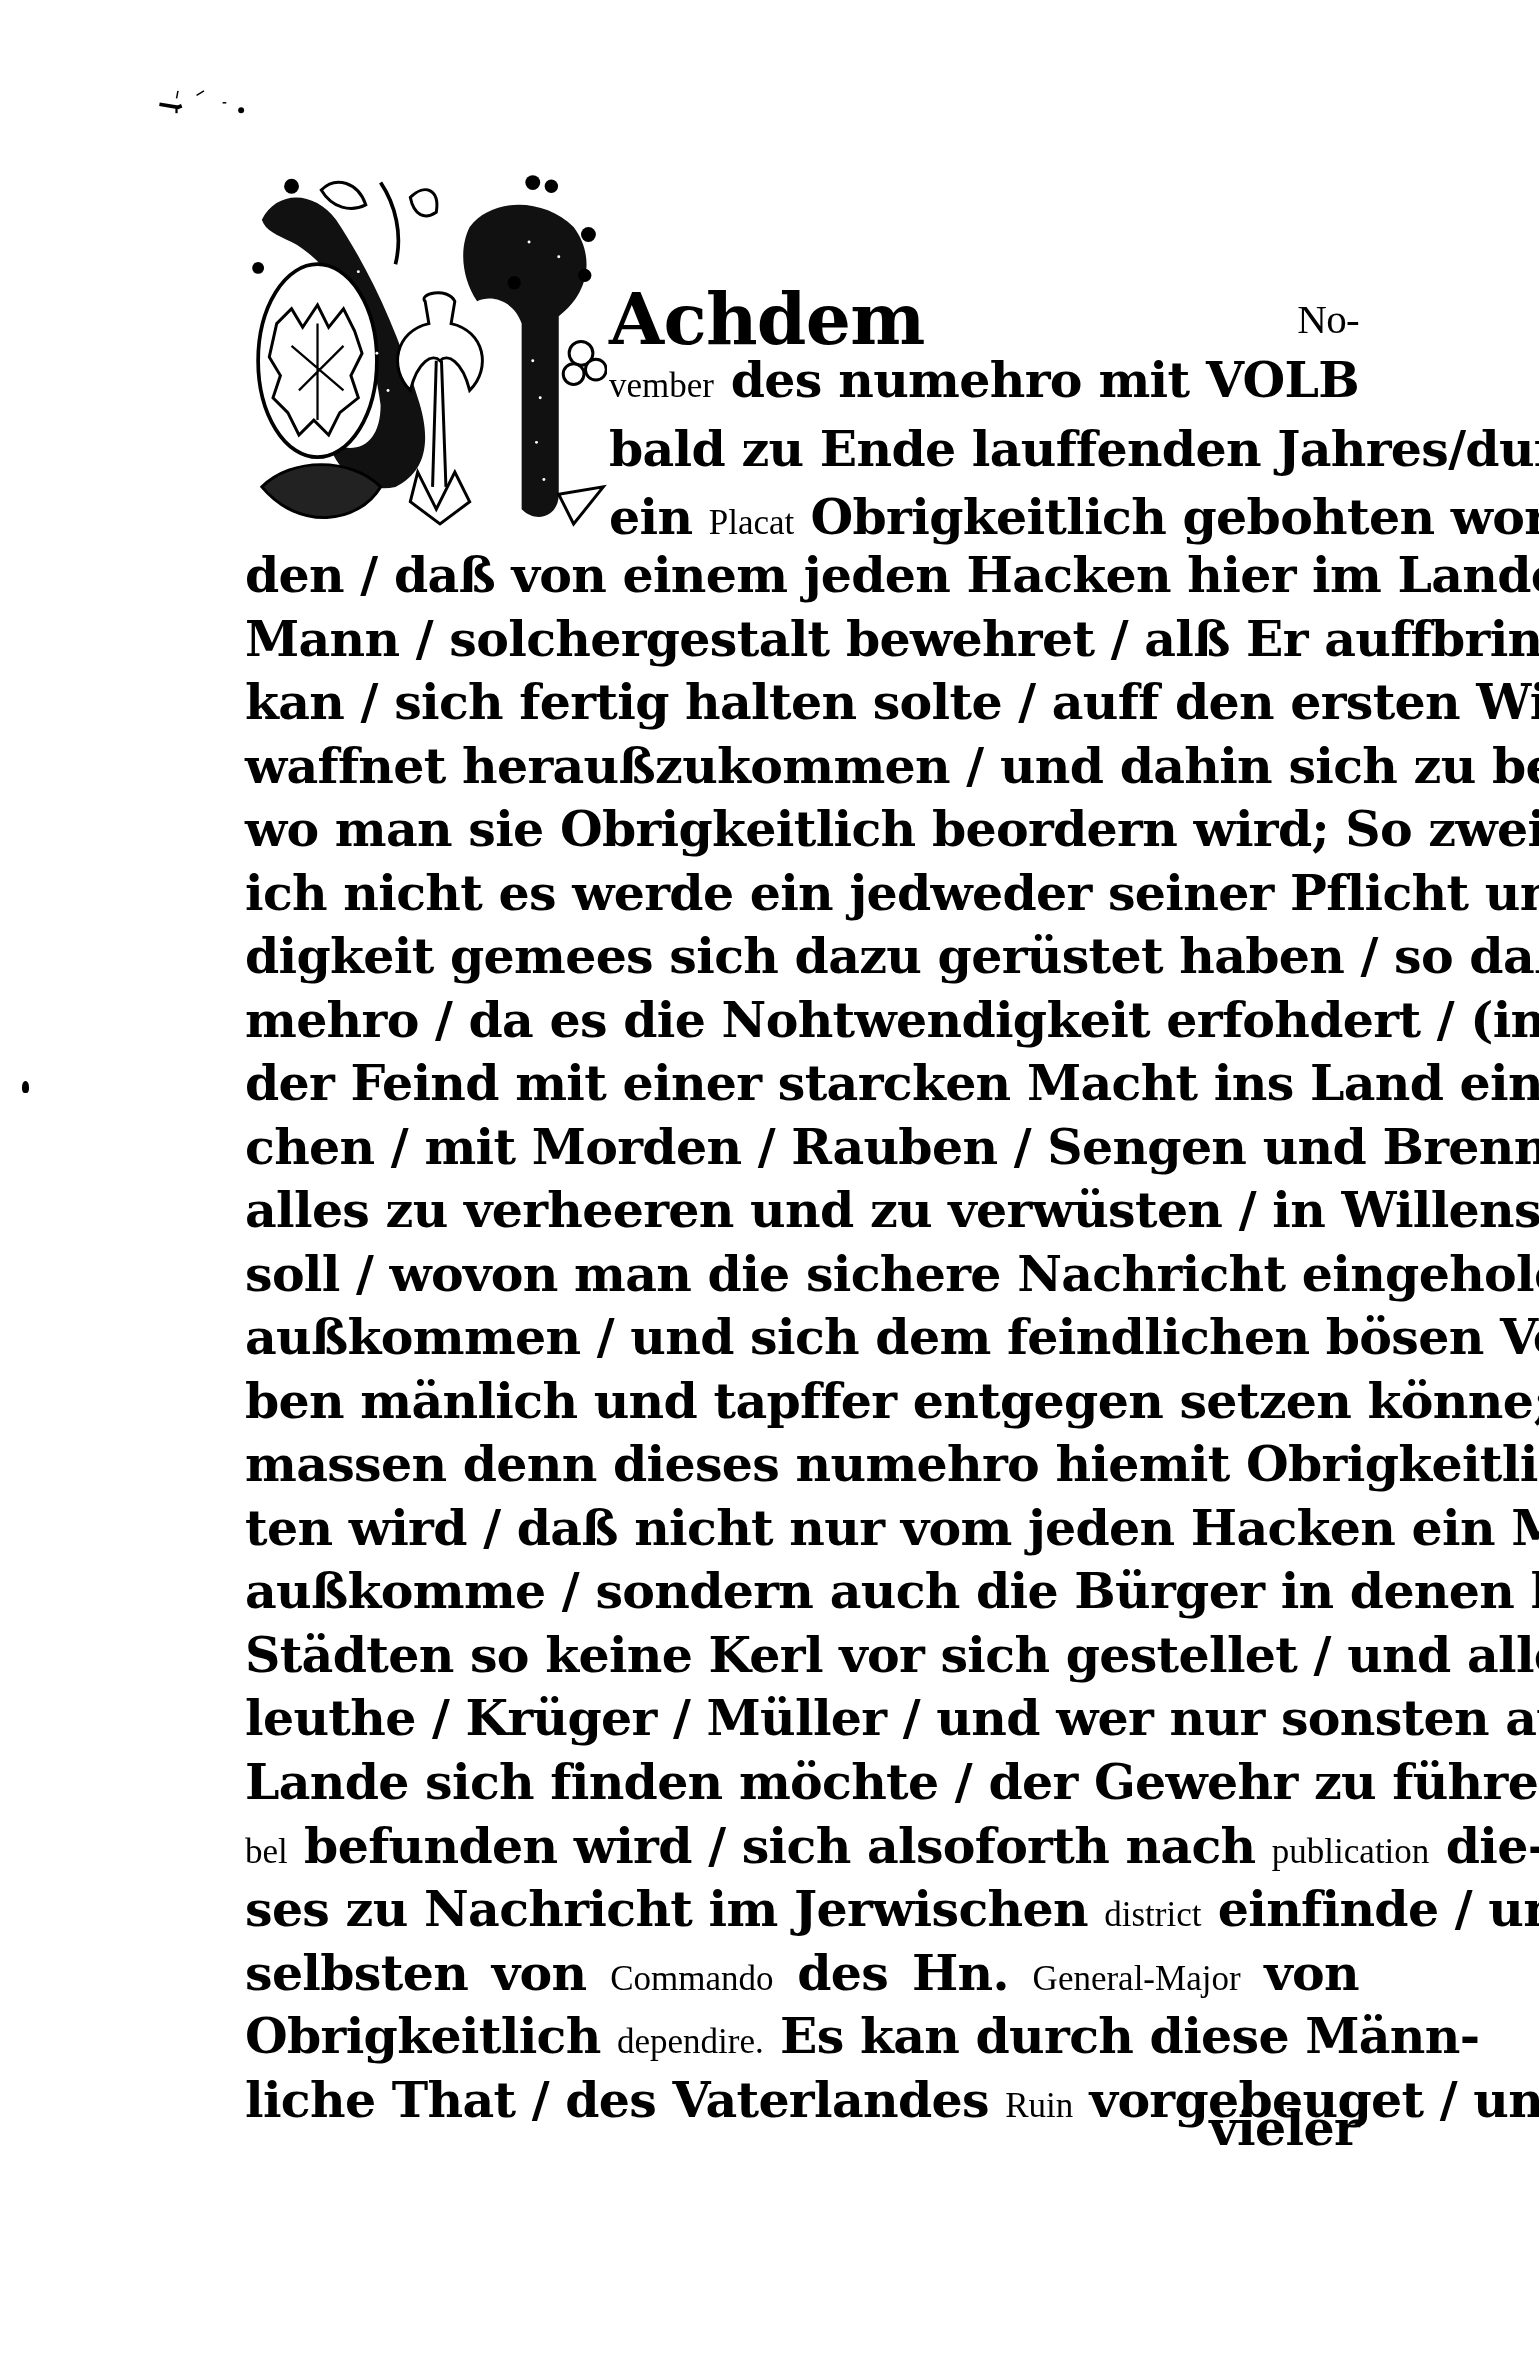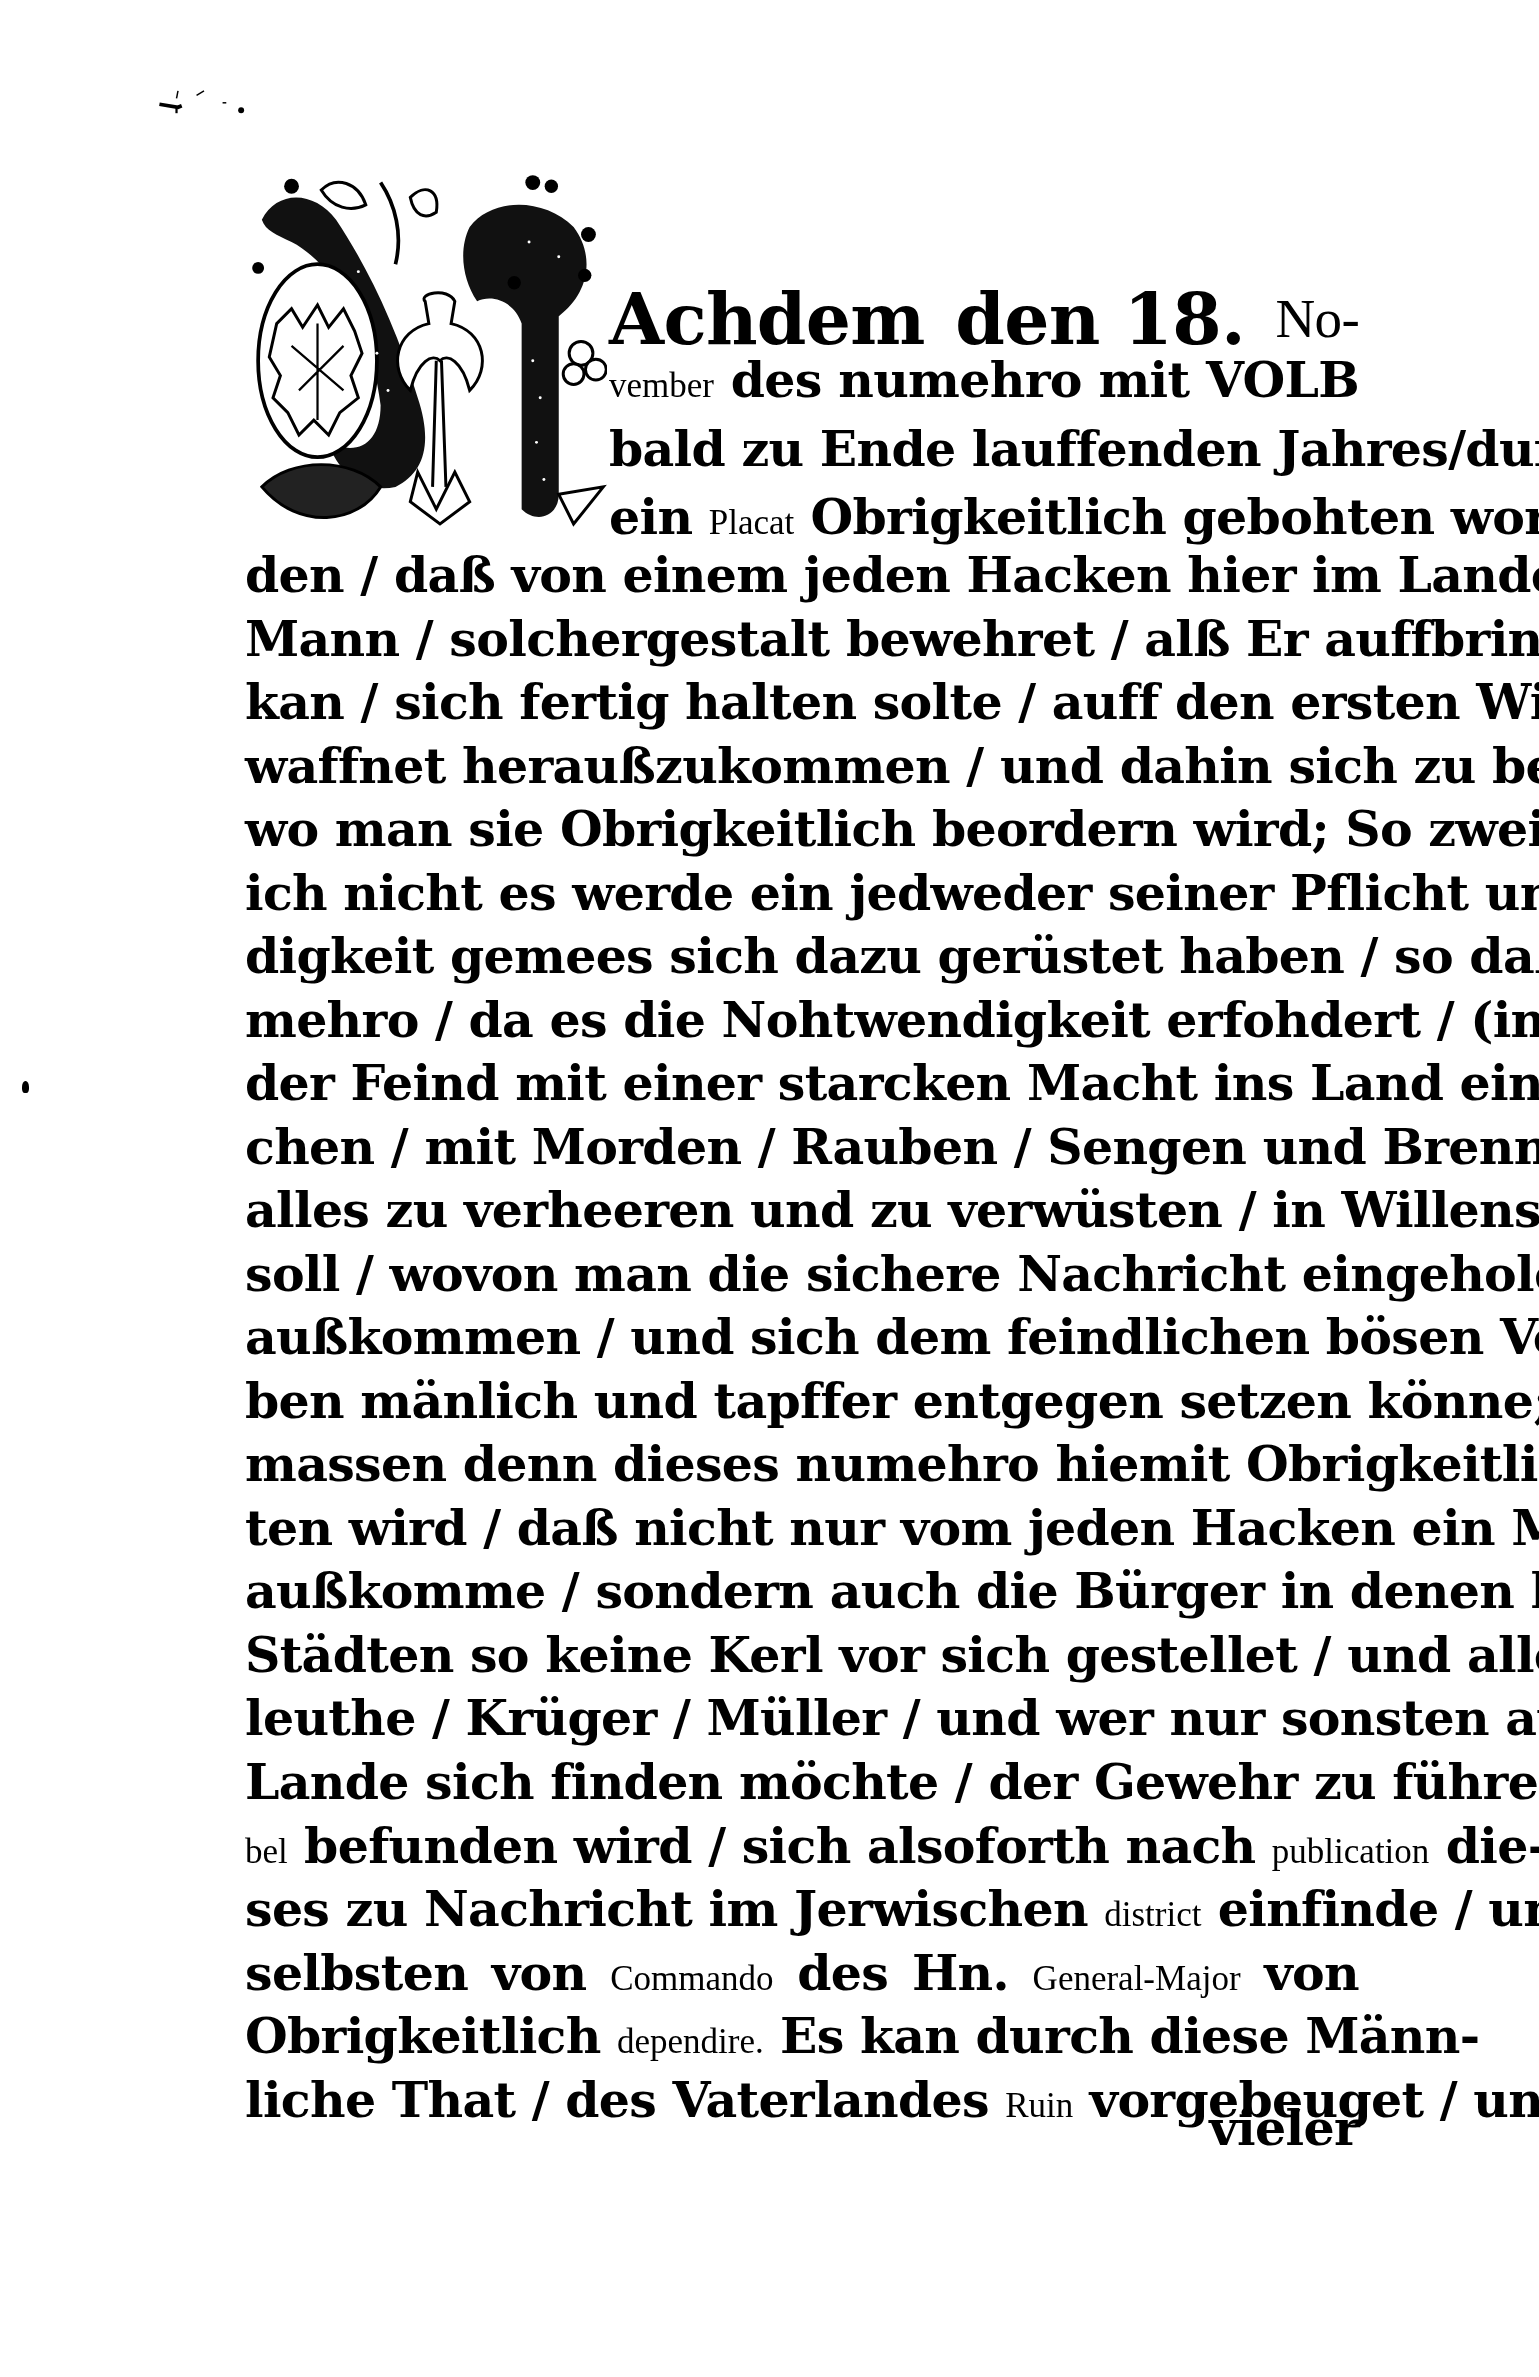--- a/index.html
+++ b/index.html
@@ -16,21 +16,21 @@
   .initial svg { width: 100%; height: 100%; display: block; }
 
   .text-block { position: absolute; left: 245px; top: 0; width: 1114px; }
   .line { position: absolute; white-space: nowrap; font-family: "DejaVu Serif", serif;
           font-weight: bold; font-size: 49px; line-height: 59px; letter-spacing: -0.7px;
           transform-origin: left top; }
   .line.full { left: 0; width: 1114px; text-align: justify; text-align-last: justify; }
   .line.indent { left: 364px; width: 750px; text-align: justify; text-align-last: justify; }
   .line.right { right: 0; text-align: right; }
   .heading { font-size: 71px; line-height: 74px; }
-  .heading .no { font-family: "Liberation Serif", serif; font-weight: normal; font-size: 55px; }
+  .heading .no { font-family: "Liberation Serif", serif; font-weight: normal; font-size: 41px; }
   .antiqua { font-family: "Liberation Serif", serif; font-weight: normal; font-size: 35px; letter-spacing: 0; }
 </style>
 </head>
 <body>
 
 <div class="page">
 
   <svg class="stray-marks" viewBox="0 0 140 70">
     <path d="M10 30 L35 34 L40 32" stroke="#000" stroke-width="5" fill="none"></path>
     <path d="M33 34 L33 42" stroke="#000" stroke-width="3"></path>
@@ -89,21 +89,20 @@
         <circle cx="380" cy="90" r="2"></circle>
           <circle cx="420" cy="110" r="2"></circle>
       </g>
     </svg>
   </div>
 
   <div class="text-block">
 
     <div class="line heading" style="left:364px; top:282px; width:750px; display:flex; justify-content:space-between;">
       <span>Achdem</span>
-      <span>den 18.</span>
       <span class="no">No-</span>
     </div>
 
     <div id="lines">
         <div class="line indent" style="top: 351px;"><span class="antiqua">vember</span><span> des numehro mit VOLB</span></div>
         <div class="line indent" style="top: 420px;"><span>bald zu Ende lauffenden Jahres/durch</span></div>
         <div class="line indent" style="top: 488px;"><span>ein </span><span class="antiqua">Placat</span><span> Obrigkeitlich gebohten wor-</span></div>
         <div class="line full" style="top: 546px;"><span>den / daß von einem jeden Hacken hier im Lande ein</span></div>
         <div class="line full" style="top: 610px;"><span>Mann / solchergestalt bewehret / alß Er auffbringen</span></div>
         <div class="line full" style="top: 673px;"><span>kan / sich fertig halten solte / auff den ersten Winck ge-</span></div>

